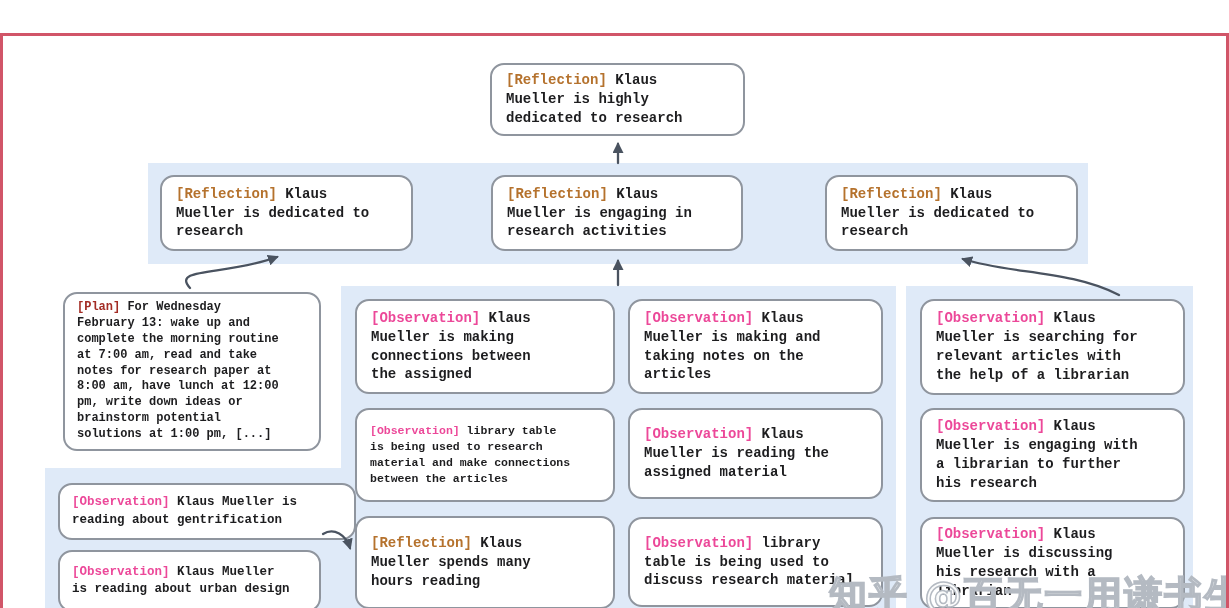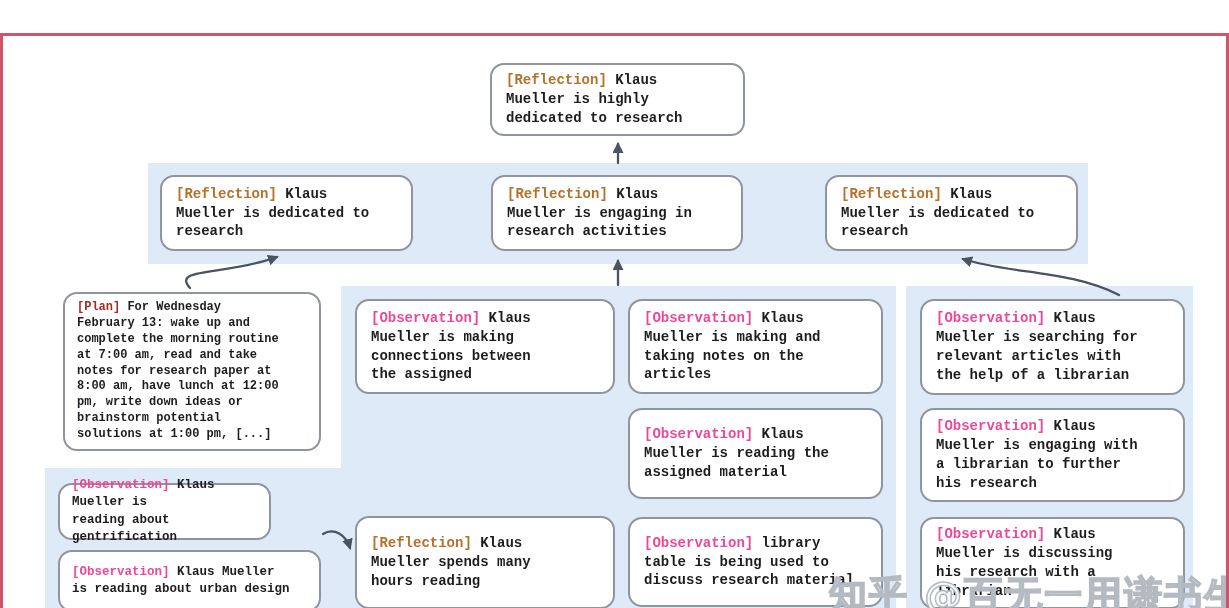--- a/index.html
+++ b/index.html
@@ -91,34 +91,40 @@
 February 13: wake up and
 complete the morning routine
 at 7:00 am, read and take
 notes for research paper at
 8:00 am, have lunch at 12:00
 pm, write down ideas or
 brainstorm potential
 solutions at 1:00 pm, [...]</span></div>
     </div>
 
-  <div class="node f125" style="left:55px;top:447px;width:213px;height:57px">
+  <div class="node f125" style="left:55px;top:447px;width:298px;height:57px">
       <div class="inner"><span class="lbl lbl-observation">[Observation]</span><span class="txt">Klaus Mueller is
 reading about gentrification</span></div>
     </div>
   <div class="node f125" style="left:55px;top:514px;width:263px;height:62px">
       <div class="inner"><span class="lbl lbl-observation">[Observation]</span><span class="txt">Klaus Mueller
 is reading about urban design</span></div>
     </div>
 
   <div class="node" style="left:352px;top:263px;width:260px;height:95px">
       <div class="inner"><span class="lbl lbl-observation">[Observation]</span><span class="txt">Klaus
 Mueller is making
 connections between
 the assigned</span></div>
+    </div>
+  <div class="node f115" style="left:352px;top:372px;width:260px;height:94px">
+      <div class="inner"><span class="lbl lbl-observation">[Observation]</span><span class="txt">library table
+is being used to research
+material and make connections
+between the articles</span></div>
     </div>
   <div class="node" style="left:352px;top:480px;width:260px;height:93px">
       <div class="inner"><span class="lbl lbl-reflection">[Reflection]</span><span class="txt">Klaus
 Mueller spends many
 hours reading</span></div>
     </div>
 
   <div class="node" style="left:625px;top:263px;width:255px;height:95px">
       <div class="inner"><span class="lbl lbl-observation">[Observation]</span><span class="txt">Klaus
 Mueller is making and

